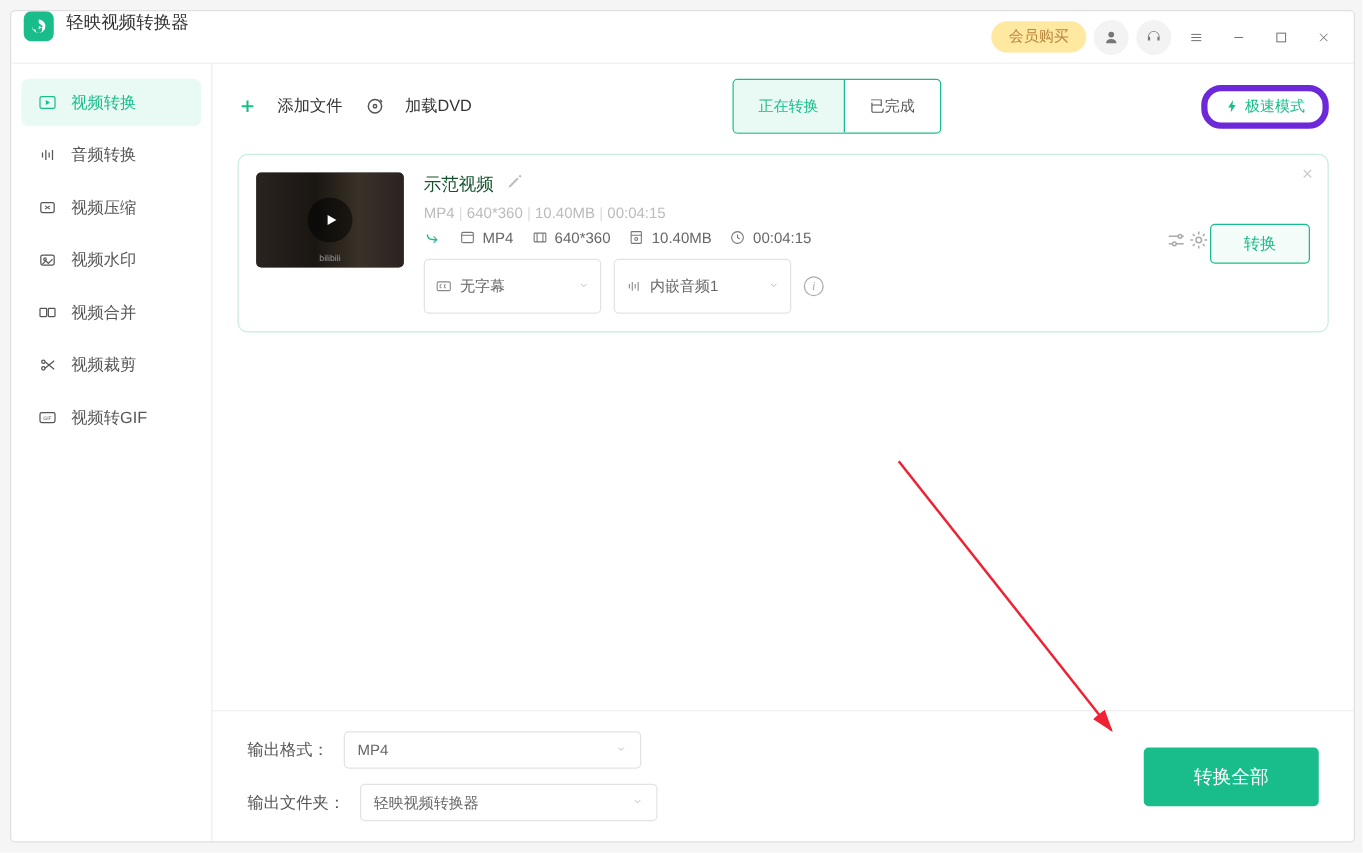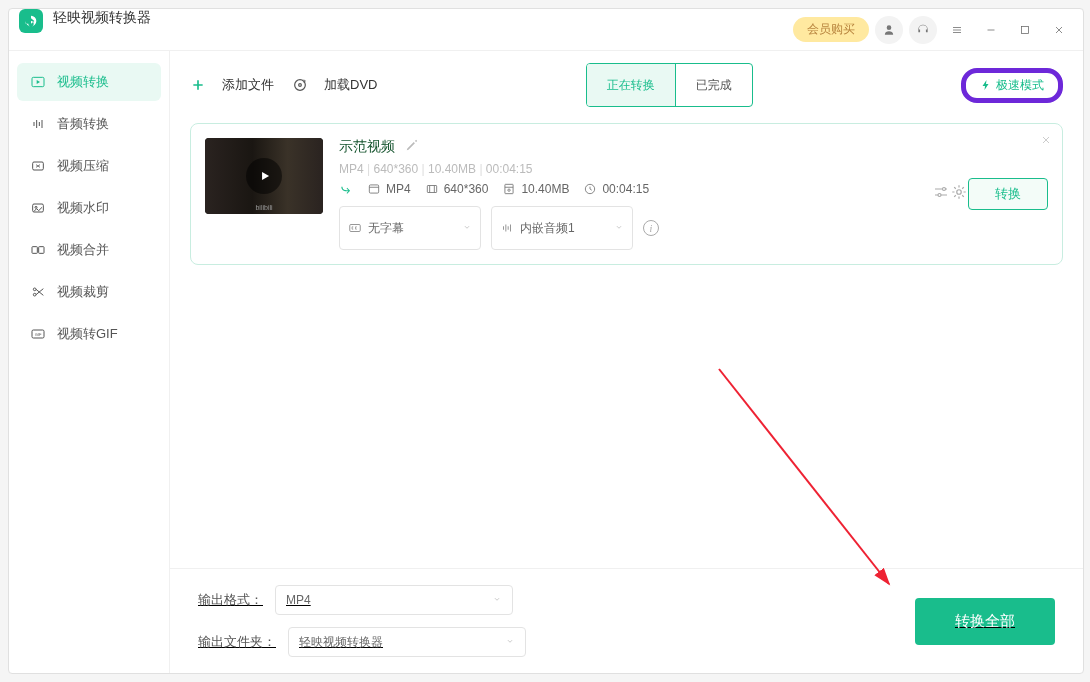--- a/index.html
+++ b/index.html
@@ -54,21 +54,21 @@
 .dd .ddl { display:flex; align-items:center; gap:6px;}
 .dd svg.lead { width:14px; height:14px; fill:none; stroke:#888; stroke-width:1.5;}
 .dd .chev svg { width:10px; height:10px; fill:none; stroke:#aaa; stroke-width:1.5;}
 .info-ic { width:16px; height:16px; border:1.5px solid #aaa; border-radius:50%; display:flex; align-items:center; justify-content:center; font-size:10px; color:#aaa; cursor:pointer; font-style:italic; font-family:serif;}
 .actions { display:flex; align-items:center; }
 .aic { color:#aaa; cursor:pointer;}
 .aic svg { width:18px; height:18px; fill:none; stroke:currentColor; stroke-width:1.6;}
 .conv-btn { border:1px solid #19bd8c; color:#19bd8c; background:#f3fcf8; border-radius:4px; padding:6px 26px; font-size:13px; cursor:pointer;}
 .close-card { position:absolute; top:8px; right:10px; color:#ccc; cursor:pointer;}
 .close-card svg{width:12px;height:12px;stroke:currentColor;fill:none;stroke-width:2;}
-.footer { border-top:1px solid #f0f0f0; padding:16px 28px; display:flex; align-items:center;text-decoration:underline;}
+.footer { border-top:1px solid #f0f0f0; padding:16px 28px; display:flex; align-items:center;}
 .fcol { display:flex; flex-direction:column; gap:12px;}
 .frow { display:flex; align-items:center; gap:12px; font-size:13px; color:#555;}
 .fdd { border:1px solid #e3e3e3; border-radius:4px; height:30px; width:238px; display:flex; align-items:center; justify-content:space-between; padding:0 10px; font-size:12px; color:#666; cursor:pointer;}
 .fdd .chev svg { width:10px; height:10px; fill:none; stroke:#aaa; stroke-width:1.5;}
 .footer-spacer{flex:1;}
 .conv-all { background:#19bd8c; color:#fff; border:none; border-radius:4px; padding:14px 40px; font-size:15px; cursor:pointer;}
 .arrow-overlay { position:absolute; pointer-events:none; }
 </style>
 </head>
 <body>

